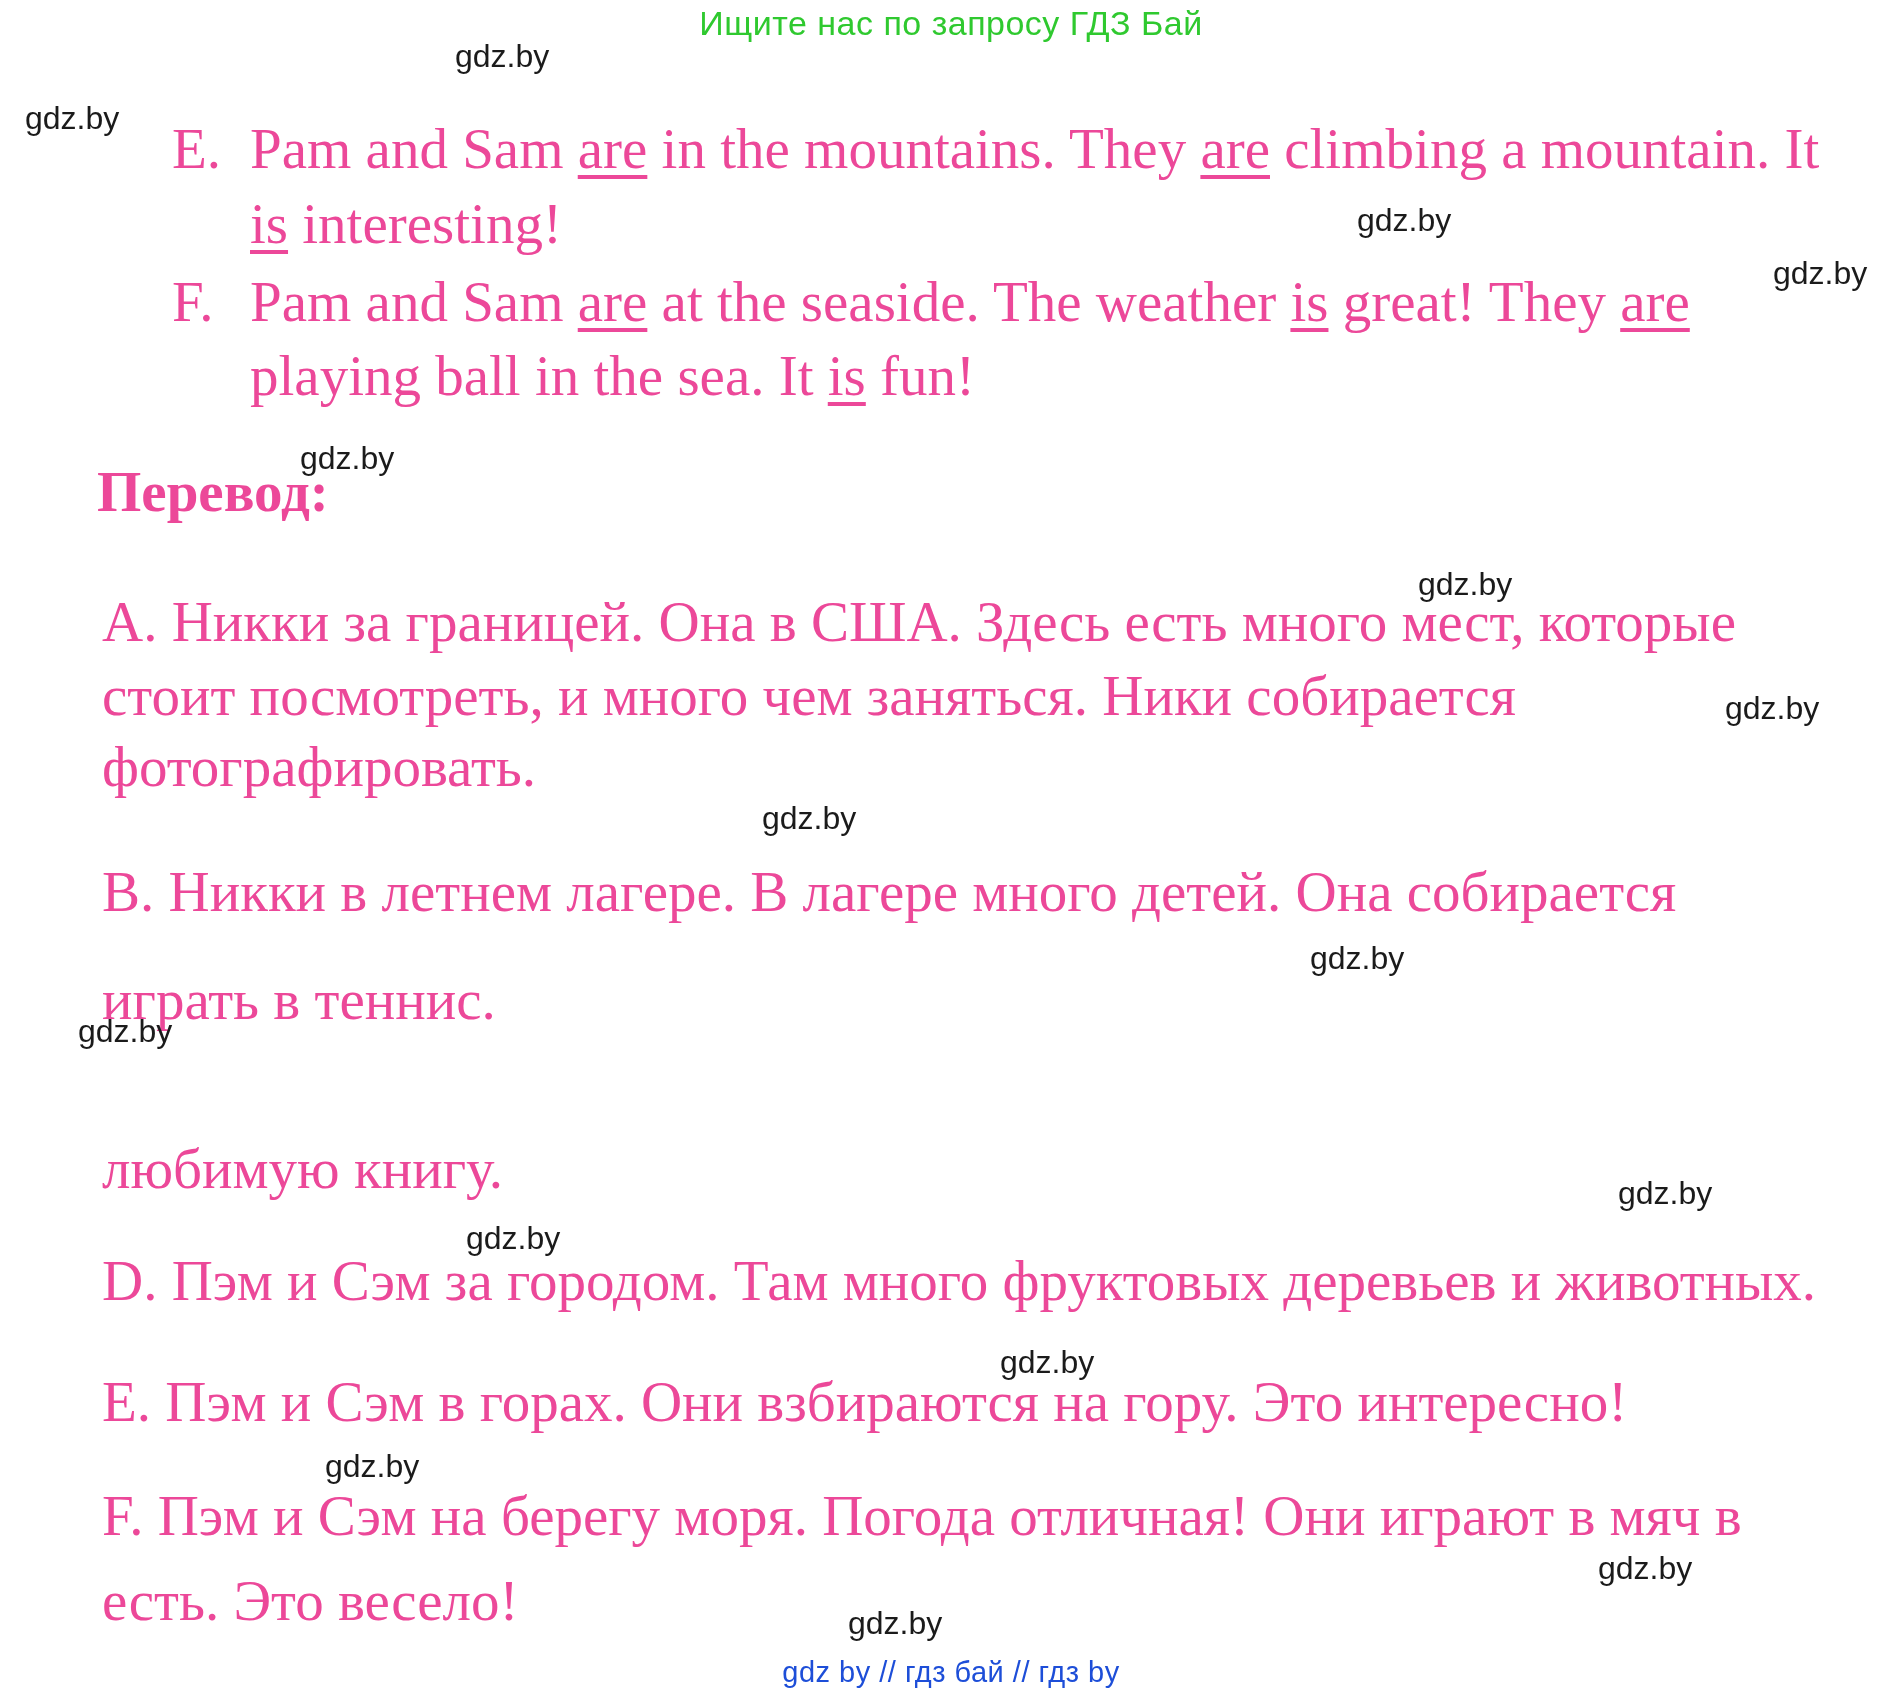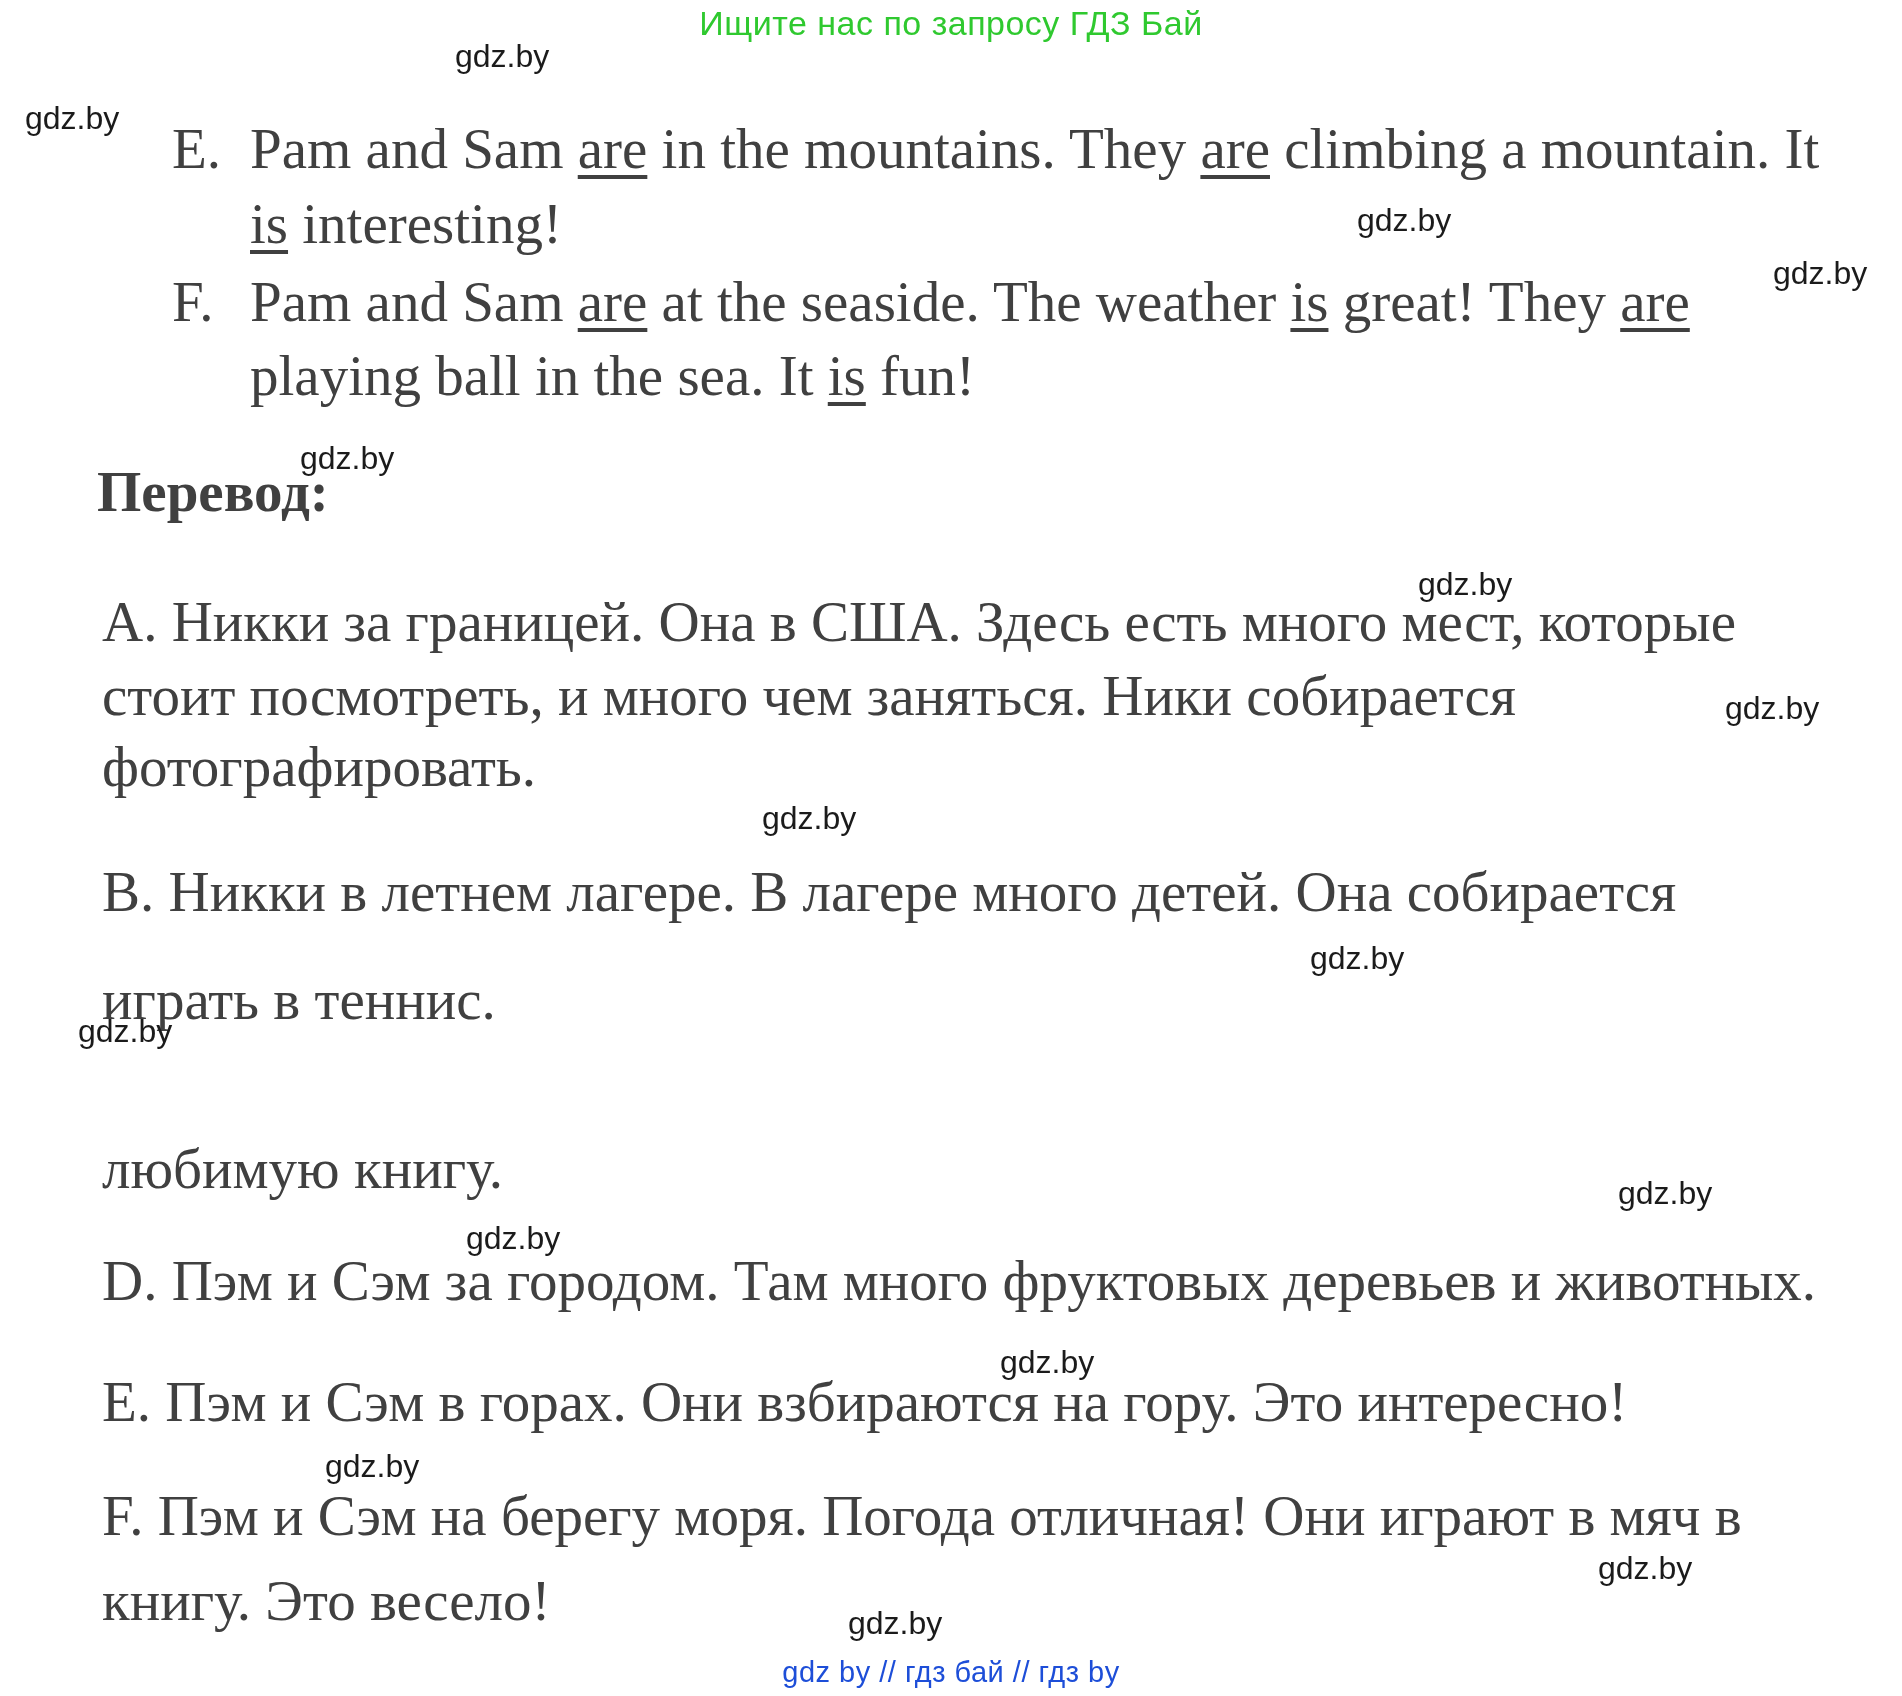--- a/index.html
+++ b/index.html
@@ -20,21 +20,21 @@
     font-family: "Liberation Sans", sans-serif;
     font-size: 34px;
     font-weight: 500;
     letter-spacing: 0.5px;
   }
   .line {
     position: absolute;
     font-family: "Liberation Serif", serif;
     font-size: 57px;
     line-height: 1.1;
-    color: #404040;
+    color: #ec4899;
     white-space: nowrap;
   }
   .eng-label {
     display: inline-block;
     width: 78px;
   }
   .ul {
     text-decoration: underline;
     text-decoration-thickness: 4px;
     text-underline-offset: 7px;
@@ -82,21 +82,21 @@
   <div class="line" style="left:102px; top:861px;">В. Никки в летнем лагере. В лагере много детей. Она собирается</div>
   <div class="line" style="left:102px; top:945px;margin-top:24px;">играть в теннис.</div>
 
   <div class="line" style="left:102px; top:1138px;">любимую книгу.</div>
 
   <div class="line" style="left:102px; top:1250px;">D. Пэм и Сэм за городом. Там много фруктовых деревьев и животных.</div>
 
   <div class="line" style="left:102px; top:1371px;">Е. Пэм и Сэм в горах. Они взбираются на гору. Это интересно!</div>
 
   <div class="line" style="left:102px; top:1485px;">F. Пэм и Сэм на берегу моря. Погода отличная! Они играют в мяч в</div>
-  <div class="line" style="left:102px; top:1570px;">книгу. Это весело!</div>
+  <div class="line" style="left:102px; top:1570px;">есть. Это весело!</div>
 
   <div>
       <span class="wm" style="left: 455px; top: 38px;">gdz.by</span>
       <span class="wm" style="left: 25px; top: 100px;">gdz.by</span>
       <span class="wm" style="left: 1357px; top: 202px;">gdz.by</span>
       <span class="wm" style="left: 1773px; top: 255px;">gdz.by</span>
       <span class="wm" style="left: 300px; top: 440px;">gdz.by</span>
       <span class="wm" style="left: 1418px; top: 566px;">gdz.by</span>
       <span class="wm" style="left: 1725px; top: 690px;">gdz.by</span>
       <span class="wm" style="left: 762px; top: 800px;">gdz.by</span>

